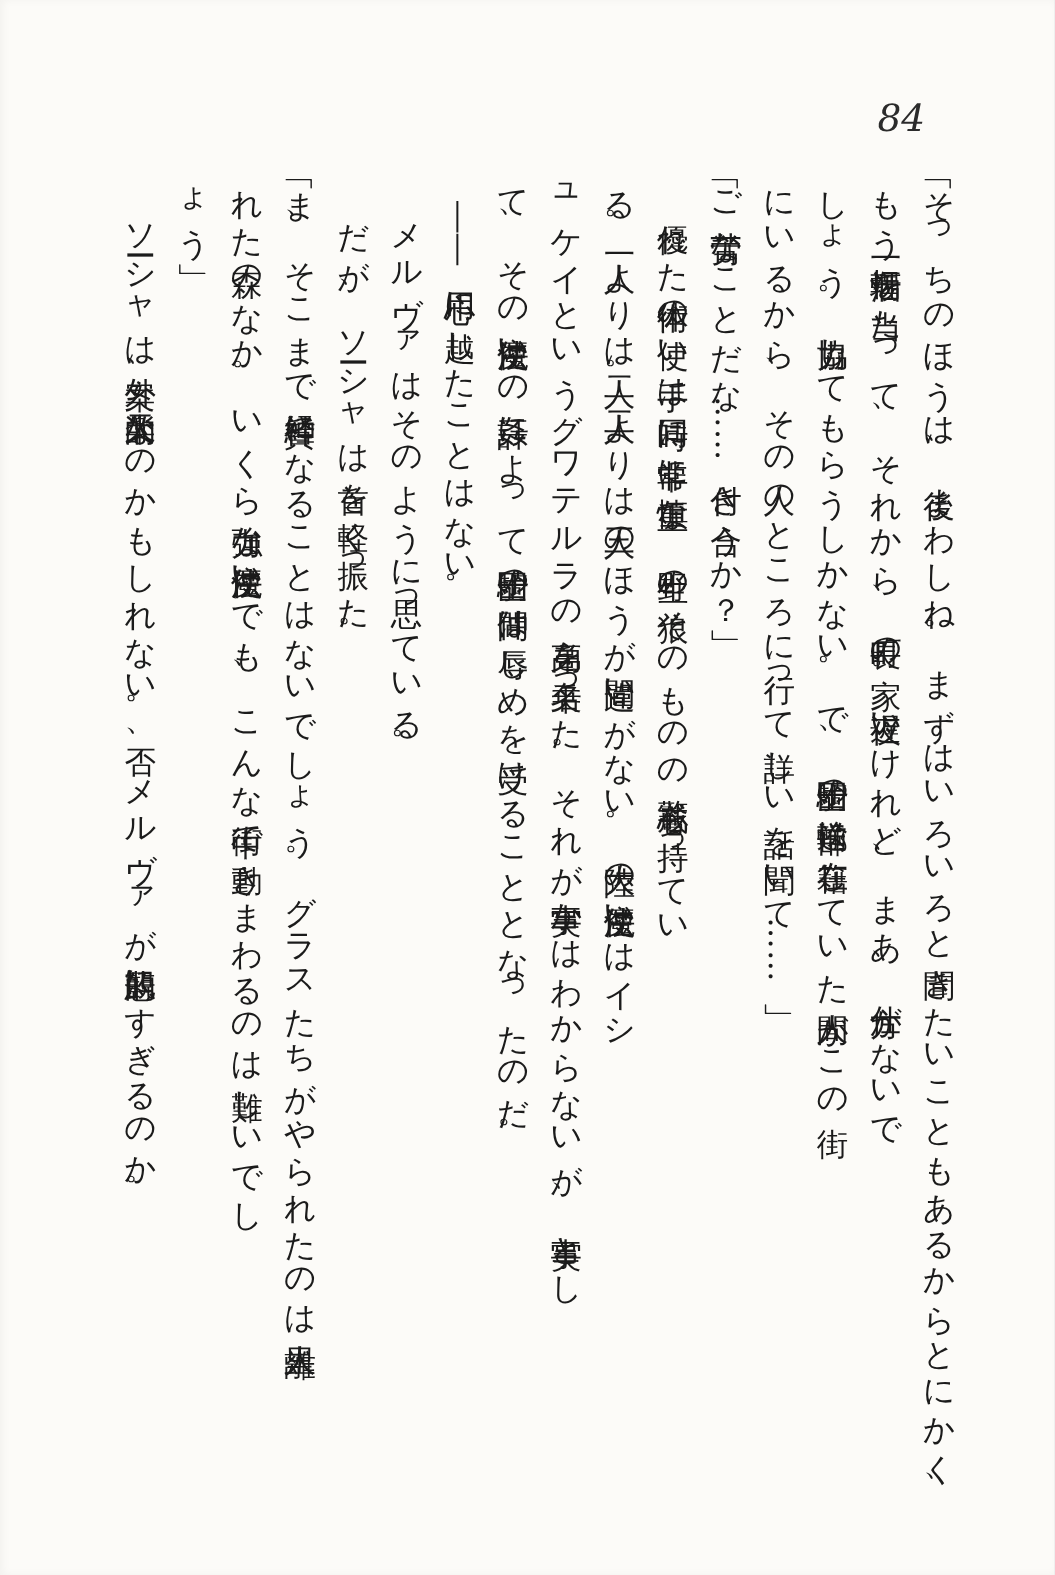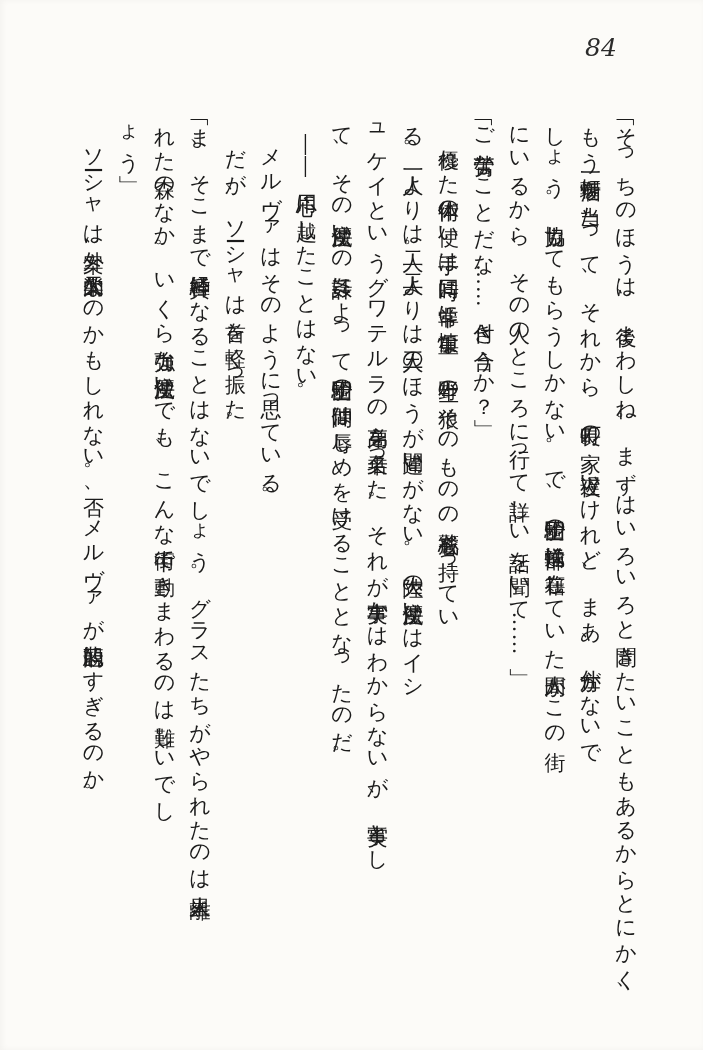--- a/index.html
+++ b/index.html
@@ -12,21 +12,21 @@
     width: 703px;
     height: 1050px;
     margin: 0;
     background: #fcfbf8;
     overflow: hidden;
     font-family: "DejaVu Serif", "Liberation Serif", serif;
     box-shadow: inset 2px 0 6px rgba(0,0,0,0.04);
   }
   .folio {
     position: absolute;
-    top: 33px;
+    top: 64px;
     left: 585px;
     font-family: "DejaVu Serif", "Liberation Serif", serif;
     font-style: italic;
     font-size: 25px;
     color: #2b2b2b;
   }
   .text-block {
     position: absolute;
     top: 112px;
     left: 75px;

